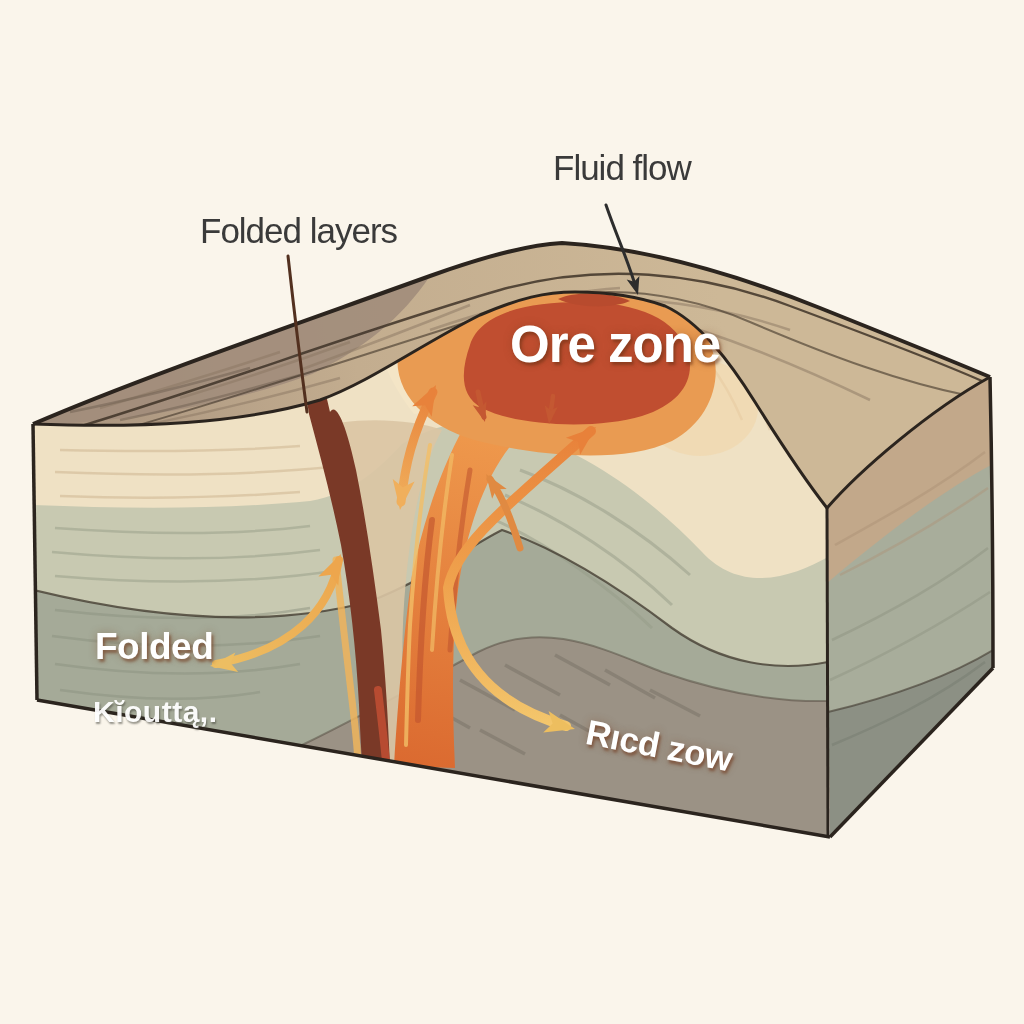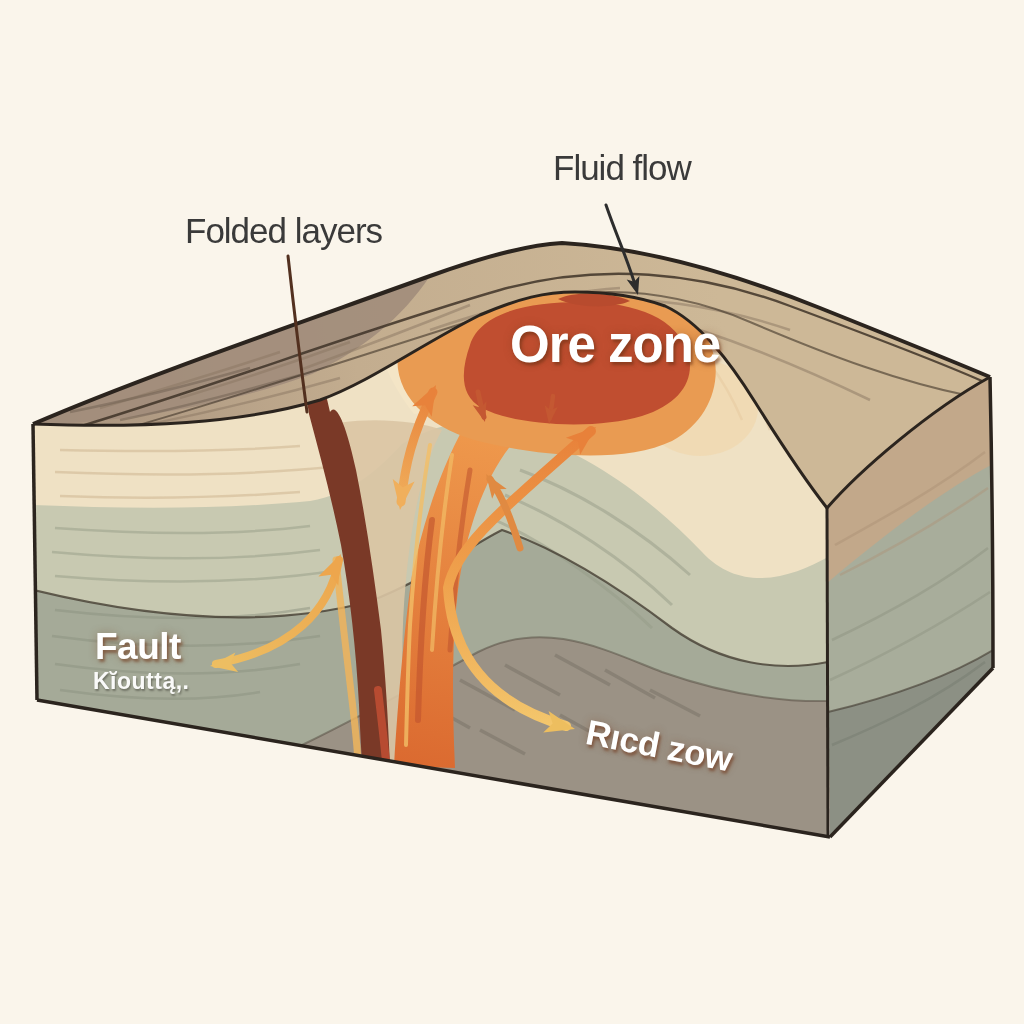--- a/index.html
+++ b/index.html
@@ -4,24 +4,24 @@
 <style>
   html,body{margin:0;padding:0;background:#FAF5EB}
   .stage{position:relative;width:1024px;height:1024px;background:#ec4899;
          font-family:"Liberation Sans",sans-serif;overflow:hidden}
   .stage svg{position:absolute;left:0;top:0}
   .label{position:absolute;white-space:nowrap;line-height:1.05}
   .label.dark{color:#3A3A3A;font-size:35px;letter-spacing:-1px;font-weight:400}
   .label.white{color:#FFFFFF;font-weight:bold;
                text-shadow:2px 3px 3px rgba(110,50,20,.55),0 0 8px rgba(120,60,30,.35)}
   #lbl-fluid-flow{left:553px;top:150px}
-  #lbl-folded-layers{left:185px;top:213px}
+  #lbl-folded-layers{left:200px;top:213px}
   #lbl-ore-zone{left:510px;top:318px;font-size:51px;letter-spacing:-1px}
   #lbl-fault{left:95px;top:628px;font-size:37px;letter-spacing:-0.5px}
-  #lbl-fault-sub{left:93px;top:669px;font-size:23px;letter-spacing:0.5px;opacity:.95;
+  #lbl-fault-sub{left:93px;top:696px;font-size:30px;letter-spacing:0.5px;opacity:.95;
                  text-shadow:1px 2px 2px rgba(70,70,60,.6)}
   #lbl-fluid-zone{left:590px;top:714px;font-size:35px;transform:rotate(11deg);
                   transform-origin:left top;letter-spacing:-0.5px}
 </style>
 </head>
 <body>
 
 <div class="stage">
 
 <svg width="1024" height="1024" viewBox="0 0 1024 1024">
@@ -218,17 +218,17 @@
   <g>
     <path fill="none" stroke="#2D2D2D" stroke-width="3" stroke-linecap="round" d="M606,205 C617,237 629,263 636,288"></path>
     <use href="#ah" fill="#2D2D2D" transform="translate(638,295) rotate(74) scale(0.6)"></use>
     <path fill="none" stroke="#52301F" stroke-width="3" stroke-linecap="round" d="M288,256 C294,310 300,360 307,412"></path>
   </g>
 </svg>
 
 <div class="label dark" id="lbl-fluid-flow">Fluid flow</div>
 <div class="label dark" id="lbl-folded-layers">Folded layers</div>
 <div class="label white" id="lbl-ore-zone">Ore zone</div>
-<div class="label white" id="lbl-fault">Fault</div>
+<div class="label white" id="lbl-fault">Folded</div>
 <div class="label white" id="lbl-fault-sub">Kĭouttą,.</div>
 <div class="label white" id="lbl-fluid-zone">Rıcd zow</div>
 
 </div>
 
 </body></html>

